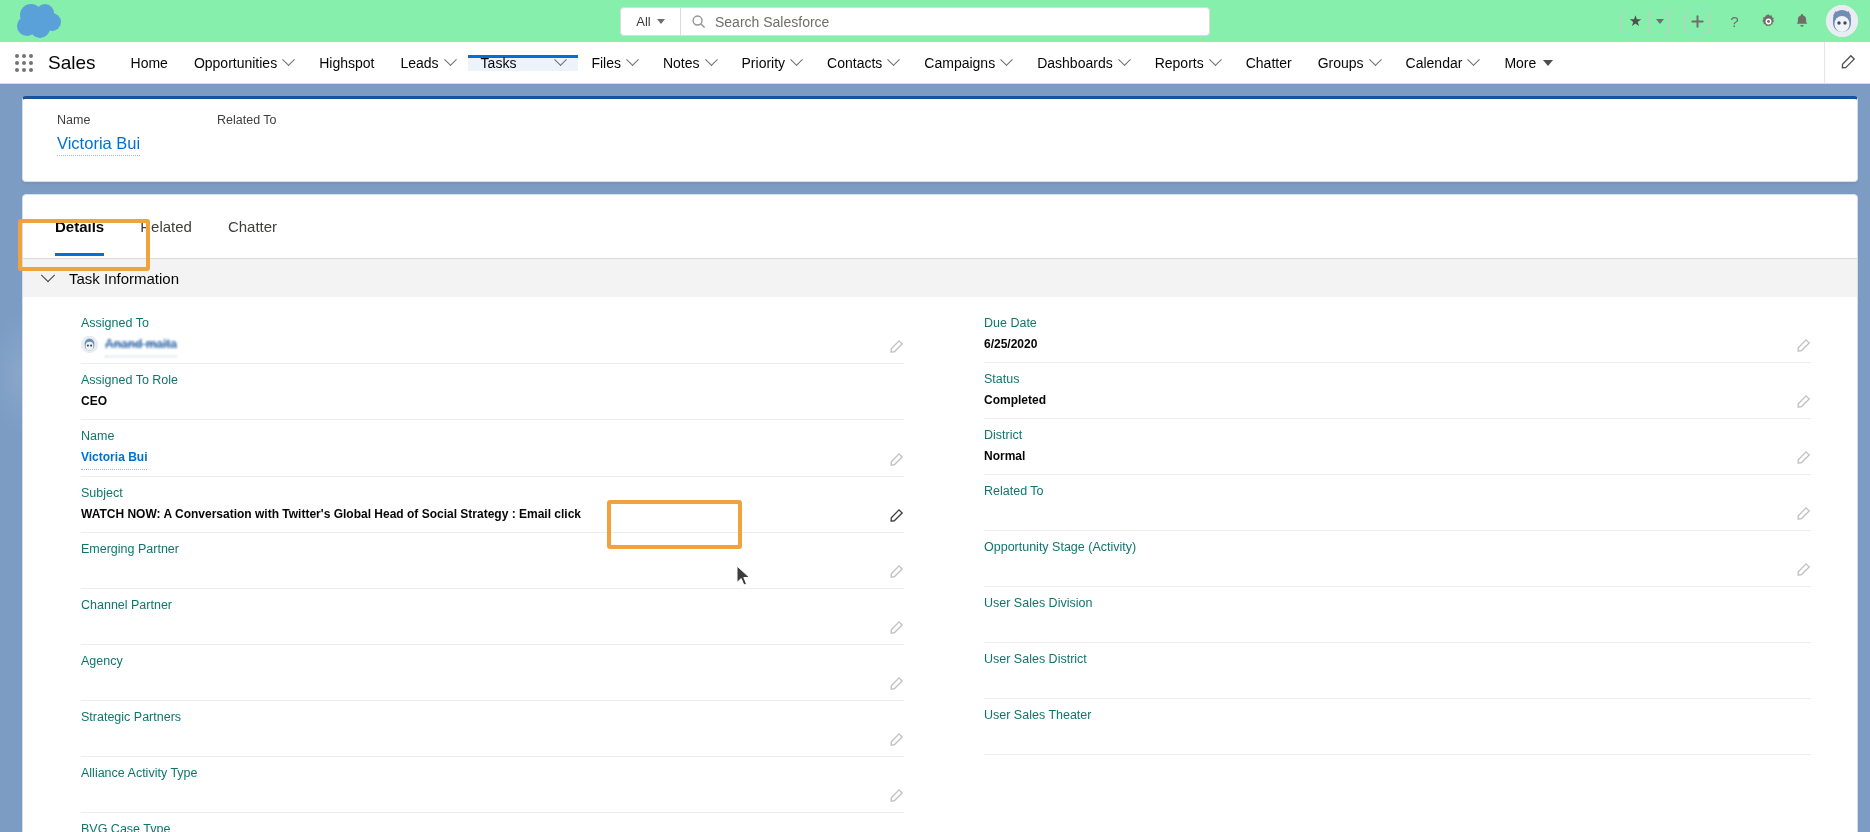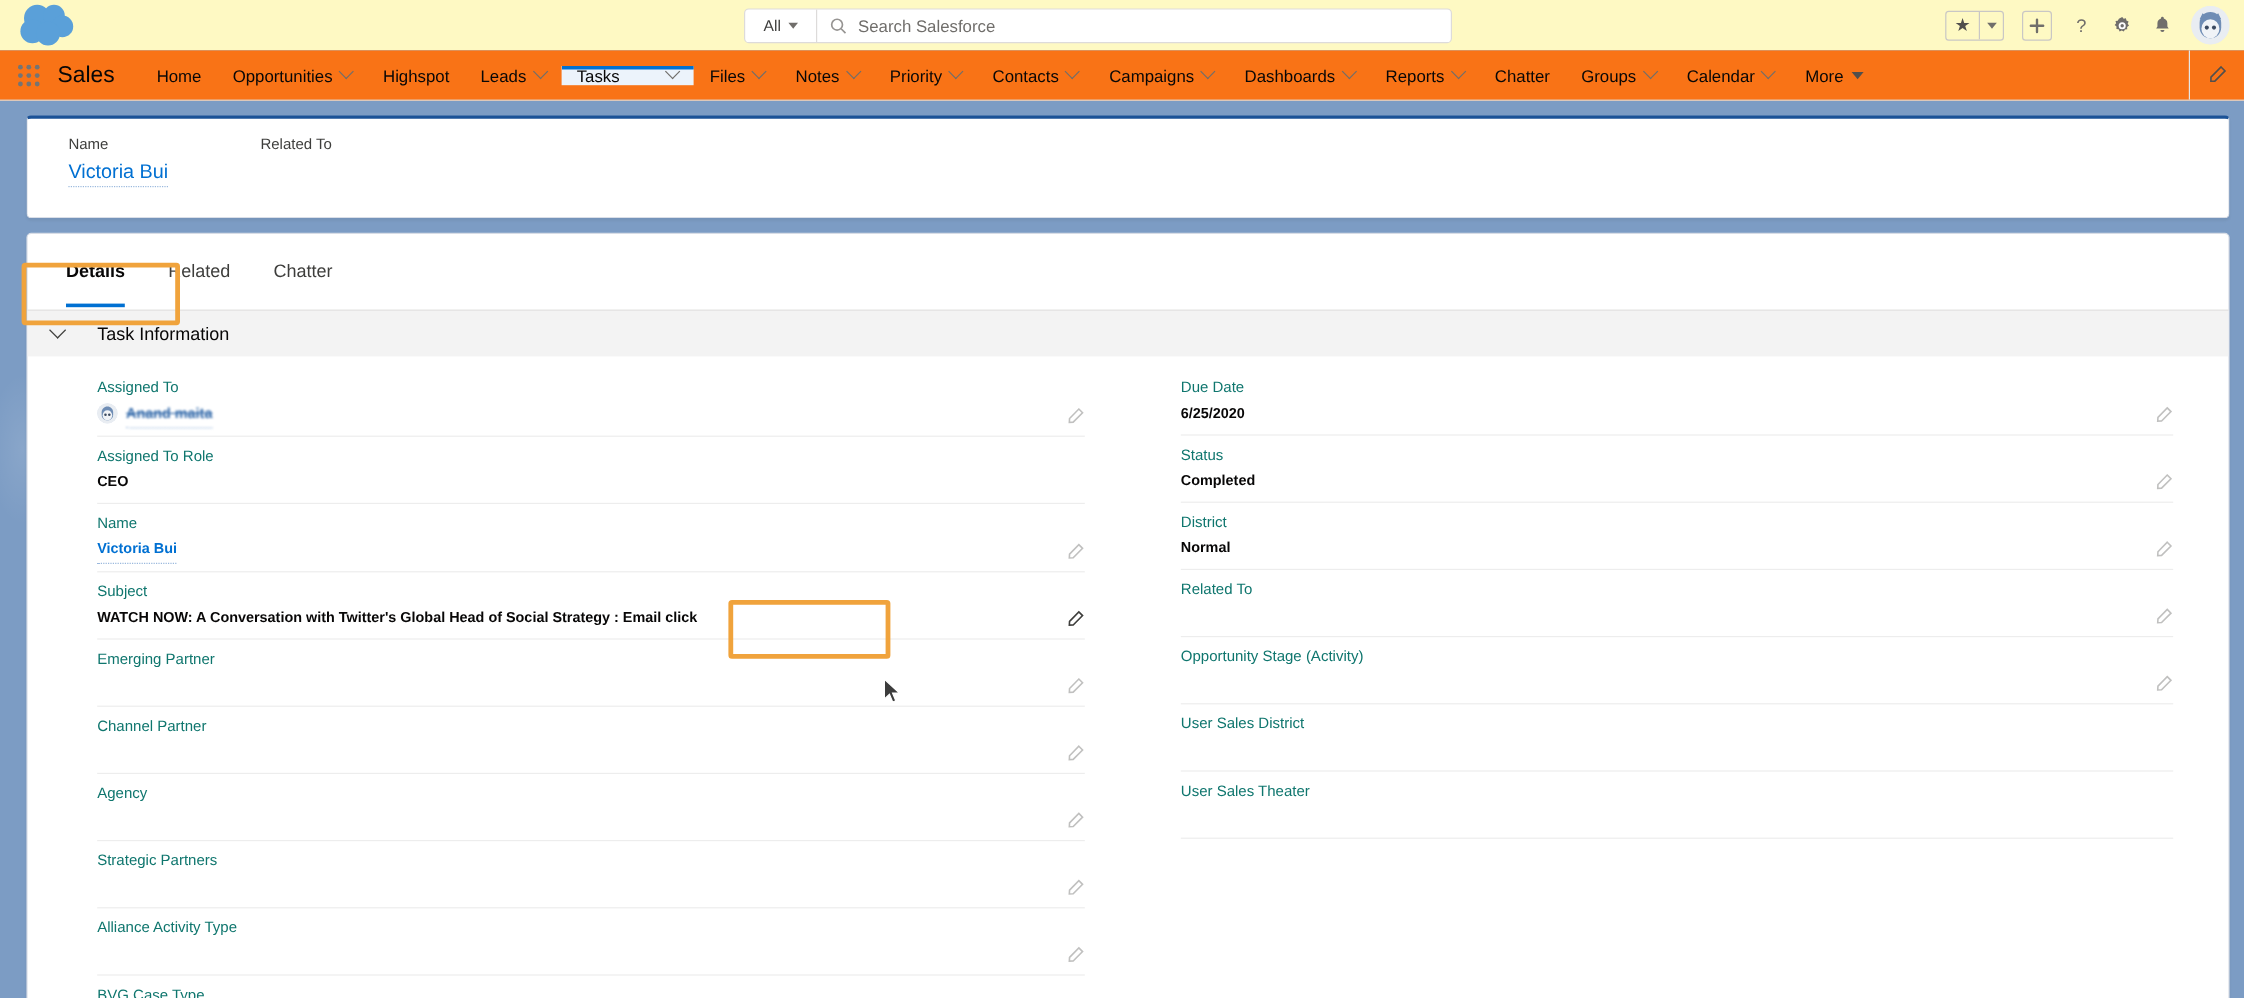--- a/index.html
+++ b/index.html
@@ -13,21 +13,21 @@
     position: relative;
     background-color: #7c9cc4;
     background-image:
       radial-gradient(circle at 8% 30%, rgba(255,255,255,.13) 0 2px, transparent 3px),
       radial-gradient(circle at 3% 62%, rgba(255,255,255,.10) 0 28px, transparent 30px),
       radial-gradient(ellipse 40px 90px at 1% 45%, rgba(255,255,255,.10), transparent 70%);
   }
 
   
   .gh {
-    height: 42px; background: #fef9c3; position: relative;
+    height: 42px; background: #86efac; position: relative;
     display: flex; align-items: center;
   }
   .sf-logo { position: absolute; left: 14px; top: 2px; width: 54px; height: 38px; }
   .search-wrap {
     position: absolute; left: 620px; top: 7px;
     width: 590px; height: 29px;
     display: flex; align-items: center;
     border: 1px solid #dddbda; border-radius: 4px; background: #fff;
   }
   .scope {
@@ -49,21 +49,21 @@
   .fav-caret { width: 20px; display: flex; align-items: center; justify-content: center; border-left: 1px solid #c9c7c5; cursor: pointer; }
   .icon-btn { display: flex; align-items: center; justify-content: center; cursor: pointer; color: #706e6b; }
   .plus-box { width: 25px; height: 25px; border: 1px solid #c9c7c5; border-radius: 3px; display:flex;align-items:center;justify-content:center; }
   .avatar {
     width: 32px; height: 32px; border-radius: 50%;
     background: #e8ecf1; display:flex;align-items:center;justify-content:center; cursor:pointer; overflow:hidden;
   }
 
   
   .nav {
-    height: 42px; background: #f97316; border-bottom: 1px solid #dddbda;
+    height: 42px; background: #ffffff; border-bottom: 1px solid #dddbda;
     display: flex; align-items: stretch; position: relative;
   }
   .waffle { width: 48px; display:flex; align-items:center; justify-content:center; cursor:pointer; }
   .waffle-grid { display:grid; grid-template-columns: repeat(3, 4px); grid-template-rows: repeat(3, 4px); gap: 3px; }
   .waffle-grid i { width:4px;height:4px;border-radius:50%;background:#747474;display:block; }
   .app-name { font-size: 19px; color: #080707; display:flex;align-items:center; padding-right: 22px; cursor: pointer; }
   .nav-items { display:flex; align-items: center; flex: 1; }
   .nav-item {
     display:flex; align-items:center; gap:7px; padding: 0 13px;
     font-size: 14px; color: #080707; cursor: pointer; position: relative; white-space: nowrap;
@@ -100,21 +100,21 @@
   .tab {
     padding: 0 18px; height: 100%; display:flex; align-items:center;
     font-size: 15px; color: #3e3e3c; cursor: pointer; position: relative;
   }
   .tab.active { color: #080707; font-weight: bold; }
   .tab.active::after {
     content:''; position:absolute; left: 18px; right: 18px; bottom: 2px; height: 3px; background: #0070d2;
   }
 
   .section-head {
-    background: #f3f3f3; height: 38px; display:flex; align-items:center; gap: 28px;
+    background: #f3f3f3; height: 38px; display:flex; align-items:center; gap: 16px;
     padding-left: 20px; font-size: 15px; color: #080707; cursor: pointer;
   }
   .sec-chev {
     width: 10px; height: 10px; border-right: 1.8px solid #3e3e3c; border-bottom: 1.8px solid #3e3e3c;
     transform: rotate(45deg) translate(-2px,-2px);
   }
 
   .fields { display: flex; padding: 10px 0 0 0; }
   .col { width: 50%; padding: 0 36px 0 58px; }
   .col.right { padding: 0 46px 0 44px; }
@@ -432,20 +432,24 @@
               </svg></span>
           </div>
           <div class="field">
             <div class="f-label">Opportunity Stage (Activity)</div>
             <div class="f-value"></div>
             <span class="pencil"><svg width="16" height="16" viewBox="0 0 18 18">
                 <path d="M12.4 2.1l3.5 3.5-8.8 8.8-3.6.2.2-3.6z" fill="none" stroke="#3e3e3c" stroke-width="1.5"></path>
               </svg></span>
           </div>
           <div class="field">
+            <div class="f-label">User Sales Division</div>
+            <div class="f-value"></div>
+          </div>
+          <div class="field">
             <div class="f-label">User Sales District</div>
             <div class="f-value"></div>
           </div>
           <div class="field">
             <div class="f-label">User Sales Theater</div>
             <div class="f-value"></div>
           </div>
         </div>
     </div>
   </div>

